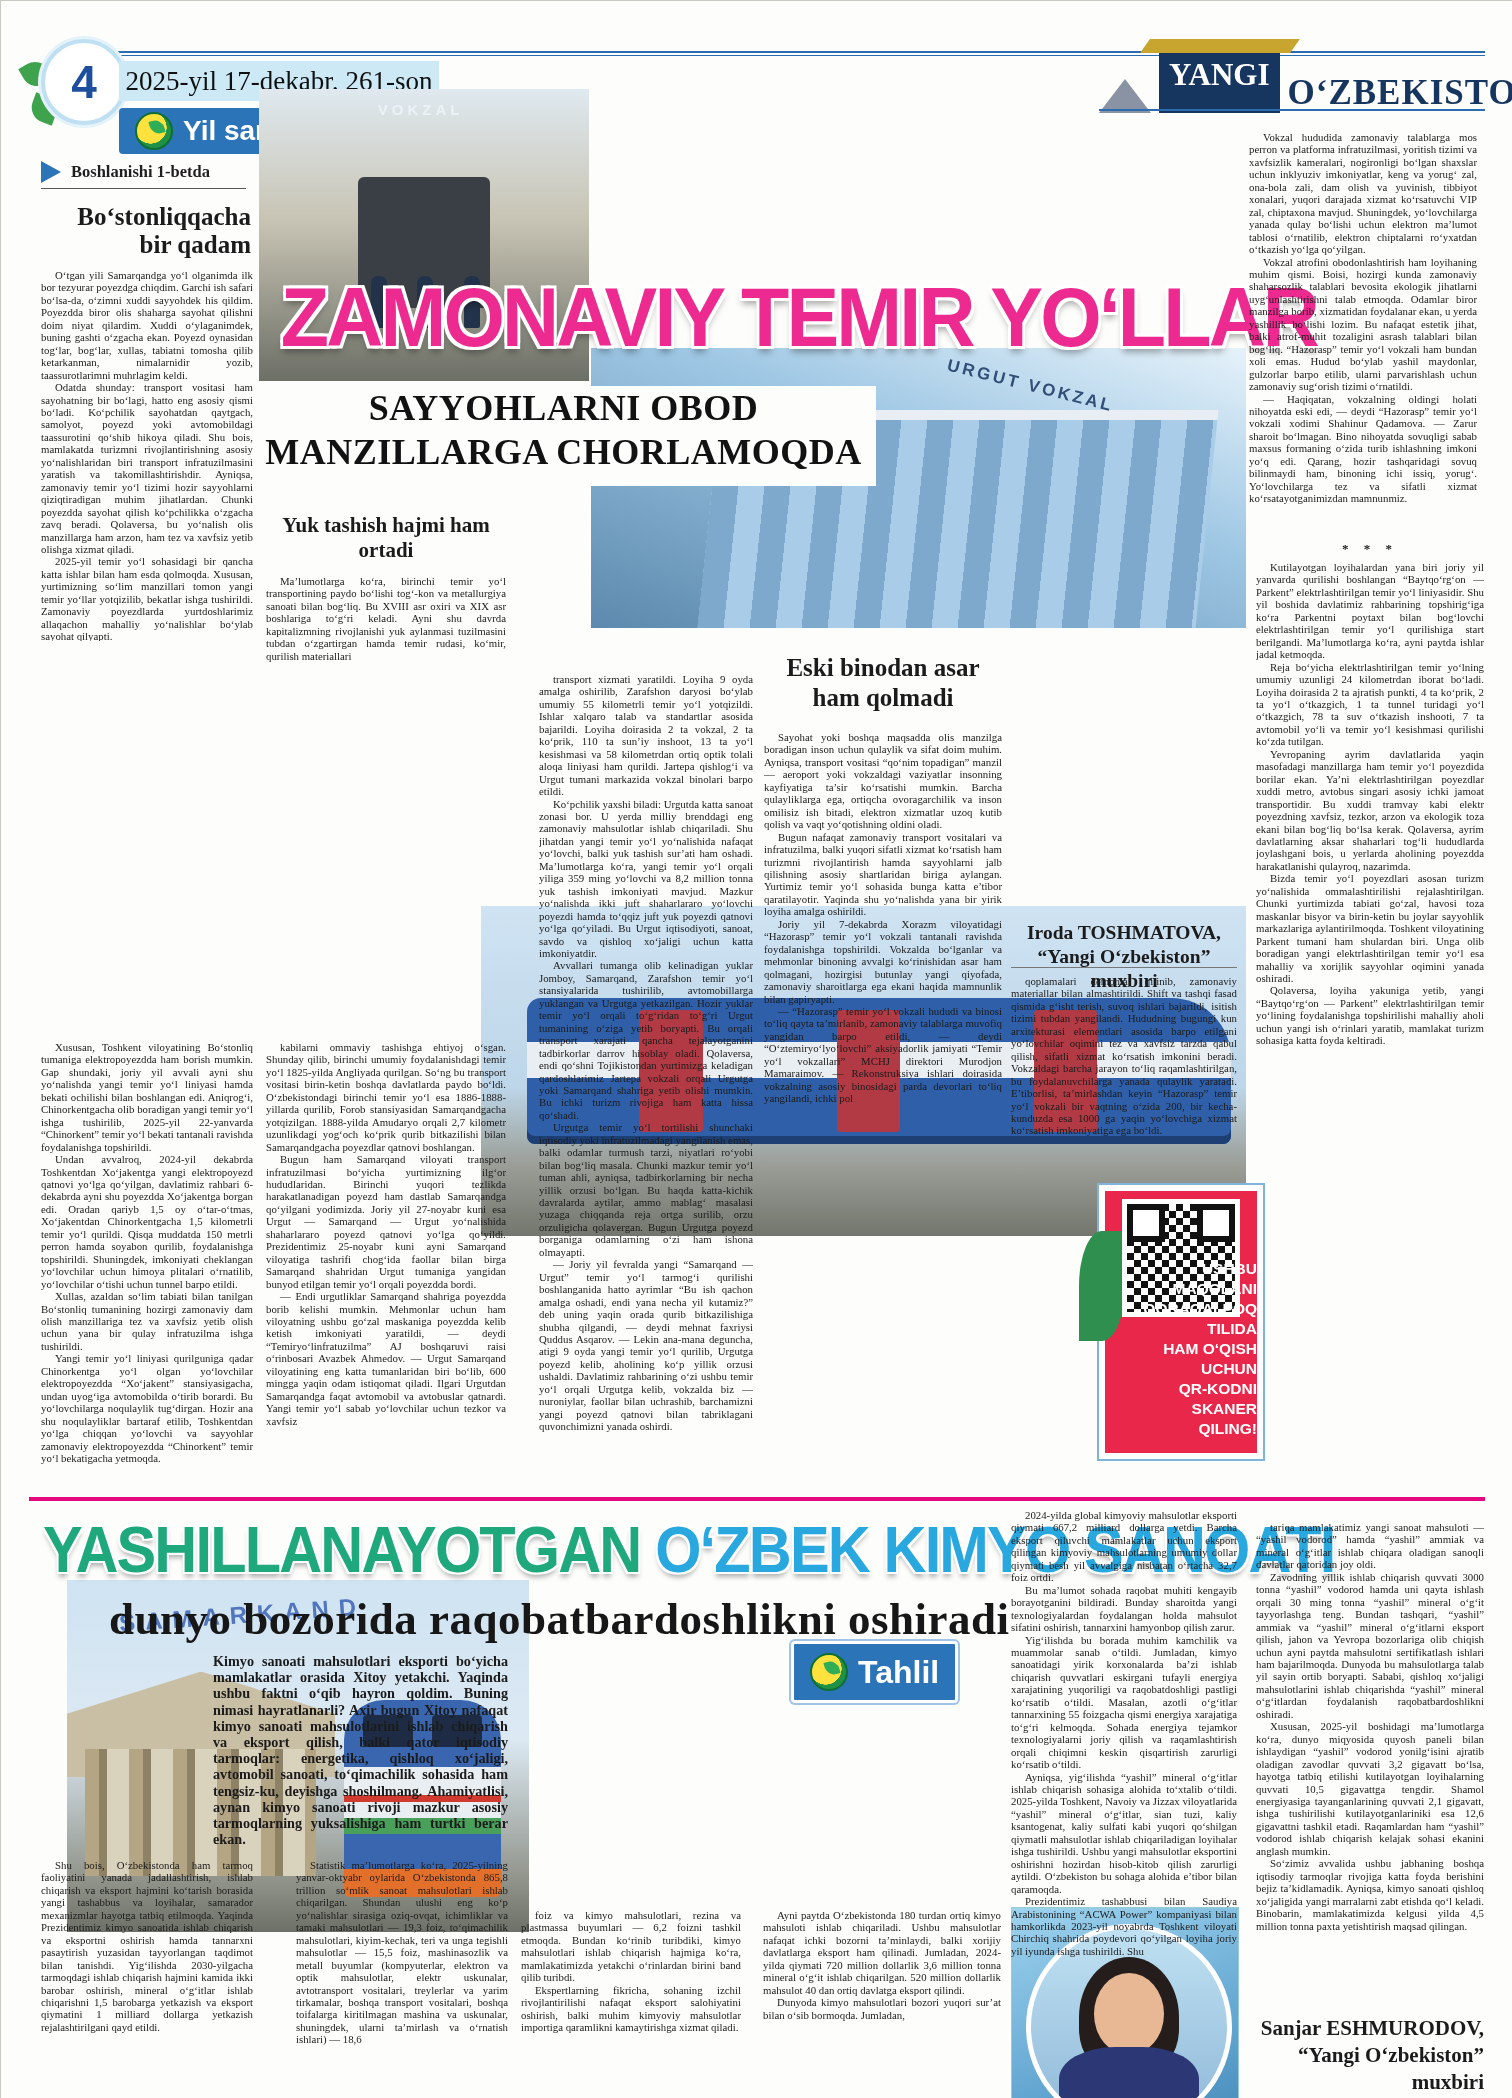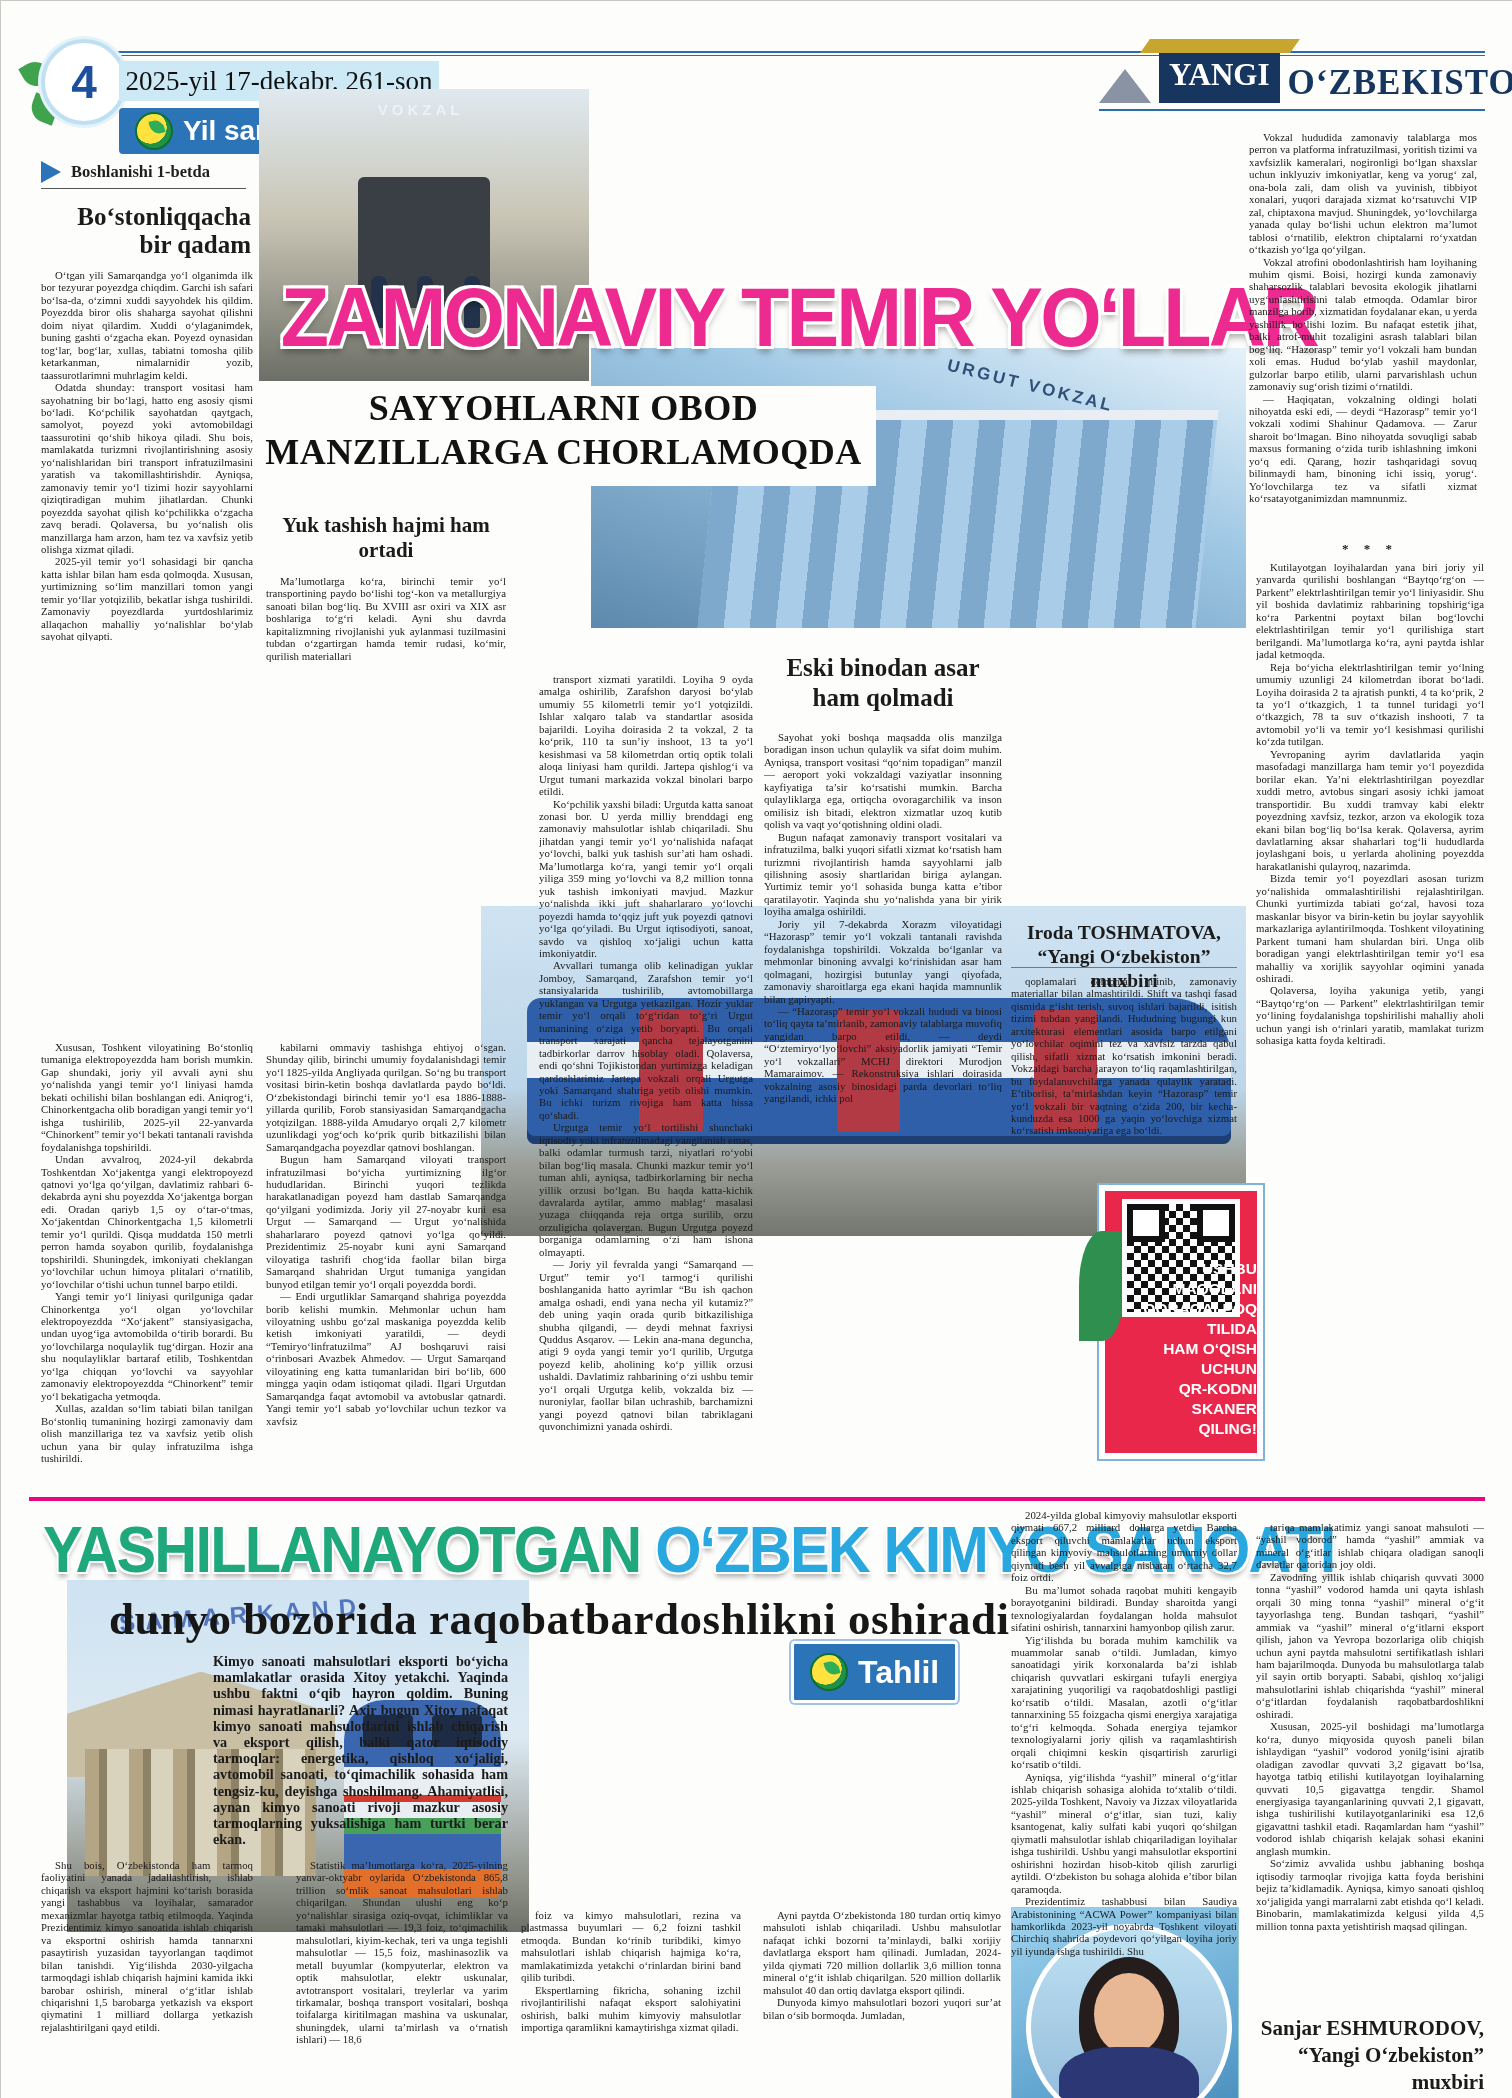--- a/index.html
+++ b/index.html
@@ -17,21 +17,21 @@
   .leaf{width:26px;height:26px;background:#3fa34d;border-radius:0 60% 0 60%;}
   .datestrip{background:#cde9f6;display:flex;align-items:center;justify-content:center;
              font-size:27px;color:#101010;}
   .badge{background:#2b74b8;border-radius:4px;color:#fff;font-family:"Liberation Sans",sans-serif;
          font-weight:bold;display:flex;align-items:center;gap:10px;padding:0 16px;}
   .badge .ic{width:34px;height:34px;border-radius:50%;background:radial-gradient(circle at 40% 40%,#ffe23d 55%,#1f9246 56%);
              border:2px solid #0f6e34;flex:0 0 auto;position:relative;}
   .badge .ic:after{content:"";position:absolute;left:13px;top:6px;width:14px;height:14px;
              background:#2fae57;border-radius:0 70% 0 70%;transform:rotate(-15deg);}
   .masthead{font-family:"Liberation Serif",serif;color:#17365f;display:flex;align-items:flex-end;gap:8px;}
-  .yangibox{background:#17365f;color:#fff;padding:4px 10px 10px;font-size:31px;font-weight:bold;position:relative;}
+  .yangibox{background:#17365f;color:#fff;padding:4px 10px 20px;font-size:31px;font-weight:bold;position:relative;}
   .yangibox:before{content:"";position:absolute;left:-14px;top:-14px;width:150px;height:14px;
                    background:#c8a52e;transform:skewX(-35deg);}
   .ozb{font-size:35px;font-weight:bold;letter-spacing:1px;}
   .mountain{width:0;height:0;border-left:26px solid transparent;border-right:26px solid transparent;
             border-bottom:34px solid #8a93a3;}
   
   .conttag{display:flex;align-items:center;gap:10px;font-weight:bold;font-size:16.5px;color:#201f1f;
            border-bottom:1px solid #555;padding-bottom:5px;}
   .tri{width:0;height:0;border-top:11px solid transparent;border-bottom:11px solid transparent;
        border-left:20px solid #2b74b8;}
@@ -172,22 +172,22 @@
   <div class="abs ph samph" style="left:66px;top:677px;width:462px;height:352px;background:linear-gradient(180deg,#cfe3f2 0%,#dce9f3 45%,#8f9288 86%,#6d7066 100%);">
     <div class="samsign">SAMARKAND</div>
     <div class="canopy"></div>
     <div class="cols"></div>
     <div class="trainfront"></div>
   </div>
 
   <div class="abs jtext" style="left:40px;top:1040px;width:212px;height:436px;">
       <p>Xususan, Toshkent viloyatining Bo‘stonliq tumaniga elektropoyezdda ham borish mumkin. Gap shundaki, joriy yil avvali ayni shu yo‘nalishda yangi temir yo‘l liniyasi hamda bekati ochilishi bilan boshlangan edi. Aniqrog‘i, Chinorkentgacha olib boradigan yangi temir yo‘l ishga tushirilib, 2025-yil 22-yanvarda “Chinorkent” temir yo‘l bekati tantanali ravishda foydalanishga topshirildi.</p>
       <p>Undan avvalroq, 2024-yil dekabrda Toshkentdan Xo‘jakentga yangi elektropoyezd qatnovi yo‘lga qo‘yilgan, davlatimiz rahbari 6-dekabrda ayni shu poyezdda Xo‘jakentga borgan edi. Oradan qariyb 1,5 oy o‘tar-o‘tmas, Xo‘jakentdan Chinorkentgacha 1,5 kilometrli temir yo‘l qurildi. Qisqa muddatda 150 metrli perron hamda soyabon qurilib, foydalanishga topshirildi. Shuningdek, imkoniyati cheklangan yo‘lovchilar uchun himoya plitalari o‘rnatilib, yo‘lovchilar o‘tishi uchun tunnel barpo etildi.</p>
+      <p>Xullas, azaldan so‘lim tabiati bilan tanilgan Bo‘stonliq tumanining hozirgi zamonaviy dam olish manzillariga tez va xavfsiz yetib olish uchun yana bir qulay infratuzilma ishga tushirildi.</p>
       <p>Yangi temir yo‘l liniyasi qurilguniga qadar Chinorkentga yo‘l olgan yo‘lovchilar elektropoyezdda “Xo‘jakent” stansiyasigacha, undan uyog‘iga avtomobilda o‘tirib borardi. Bu yo‘lovchilarga noqulaylik tug‘dirgan. Hozir ana shu noqulayliklar bartaraf etilib, Toshkentdan yo‘lga chiqqan yo‘lovchi va sayyohlar zamonaviy elektropoyezdda “Chinorkent” temir yo‘l bekatigacha yetmoqda.</p>
-      <p>Xullas, azaldan so‘lim tabiati bilan tanilgan Bo‘stonliq tumanining hozirgi zamonaviy dam olish manzillariga tez va xavfsiz yetib olish uchun yana bir qulay infratuzilma ishga tushirildi.</p>
     </div>
   <div class="abs jtext" style="left:265px;top:1040px;width:240px;height:436px;">
       <p>kabilarni ommaviy tashishga ehtiyoj o‘sgan. Shunday qilib, birinchi umumiy foydalanishdagi temir yo‘l 1825-yilda Angliyada qurilgan. So‘ng bu transport vositasi birin-ketin boshqa davlatlarda paydo bo‘ldi. O‘zbekistondagi birinchi temir yo‘l esa 1886-1888-yillarda qurilib, Forob stansiyasidan Samarqandgacha yotqizilgan. 1888-yilda Amudaryo orqali 2,7 kilometr uzunlikdagi yog‘och ko‘prik qurib bitkazilishi bilan Samarqandgacha poyezdlar qatnovi boshlangan.</p>
       <p>Bugun ham Samarqand viloyati transport infratuzilmasi bo‘yicha yurtimizning ilg‘or hududlaridan. Birinchi yuqori tezlikda harakatlanadigan poyezd ham dastlab Samarqandga qo‘yilgani yodimizda. Joriy yil 27-noyabr kuni esa Urgut — Samarqand — Urgut yo‘nalishida shaharlararo poyezd qatnovi yo‘lga qo‘yildi. Prezidentimiz 25-noyabr kuni ayni Samarqand viloyatiga tashrifi chog‘ida faollar bilan birga Samarqand shahridan Urgut tumaniga yangidan bunyod etilgan temir yo‘l orqali poyezdda bordi.</p>
       <p>— Endi urgutliklar Samarqand shahriga poyezdda borib kelishi mumkin. Mehmonlar uchun ham viloyatning ushbu go‘zal maskaniga poyezdda kelib ketish imkoniyati yaratildi, — deydi “Temiryo‘linfratuzilma” AJ boshqaruvi raisi o‘rinbosari Avazbek Ahmedov. — Urgut Samarqand viloyatining eng katta tumanlaridan biri bo‘lib, 600 mingga yaqin odam istiqomat qiladi. Ilgari Urgutdan Samarqandga faqat avtomobil va avtobuslar qatnardi. Yangi temir yo‘l sabab yo‘lovchilar uchun tezkor va xavfsiz</p>
     </div>
 
   <div class="abs jtext" style="left:538px;top:672px;width:214px;height:804px;">
       <p>transport xizmati yaratildi. Loyiha 9 oyda amalga oshirilib, Zarafshon daryosi bo‘ylab umumiy 55 kilometrli temir yo‘l yotqizildi. Ishlar xalqaro talab va standartlar asosida bajarildi. Loyiha doirasida 2 ta vokzal, 2 ta ko‘prik, 110 ta sun’iy inshoot, 13 ta yo‘l kesishmasi va 58 kilometrdan ortiq optik tolali aloqa liniyasi ham qurildi. Jartepa qishlog‘i va Urgut tumani markazida vokzal binolari barpo etildi.</p>
       <p>Ko‘pchilik yaxshi biladi: Urgutda katta sanoat zonasi bor. U yerda milliy brenddagi eng zamonaviy mahsulotlar ishlab chiqariladi. Shu jihatdan yangi temir yo‘l yo‘nalishida nafaqat yo‘lovchi, balki yuk tashish sur’ati ham oshadi. Ma’lumotlarga ko‘ra, yangi temir yo‘l orqali yiliga 359 ming yo‘lovchi va 8,2 million tonna yuk tashish imkoniyati mavjud. Mazkur yo‘nalishda ikki juft shaharlararo yo‘lovchi poyezdi hamda to‘qqiz juft yuk poyezdi qatnovi yo‘lga qo‘yiladi. Bu Urgut iqtisodiyoti, sanoat, savdo va qishloq xo‘jaligi uchun katta imkoniyatdir.</p>

